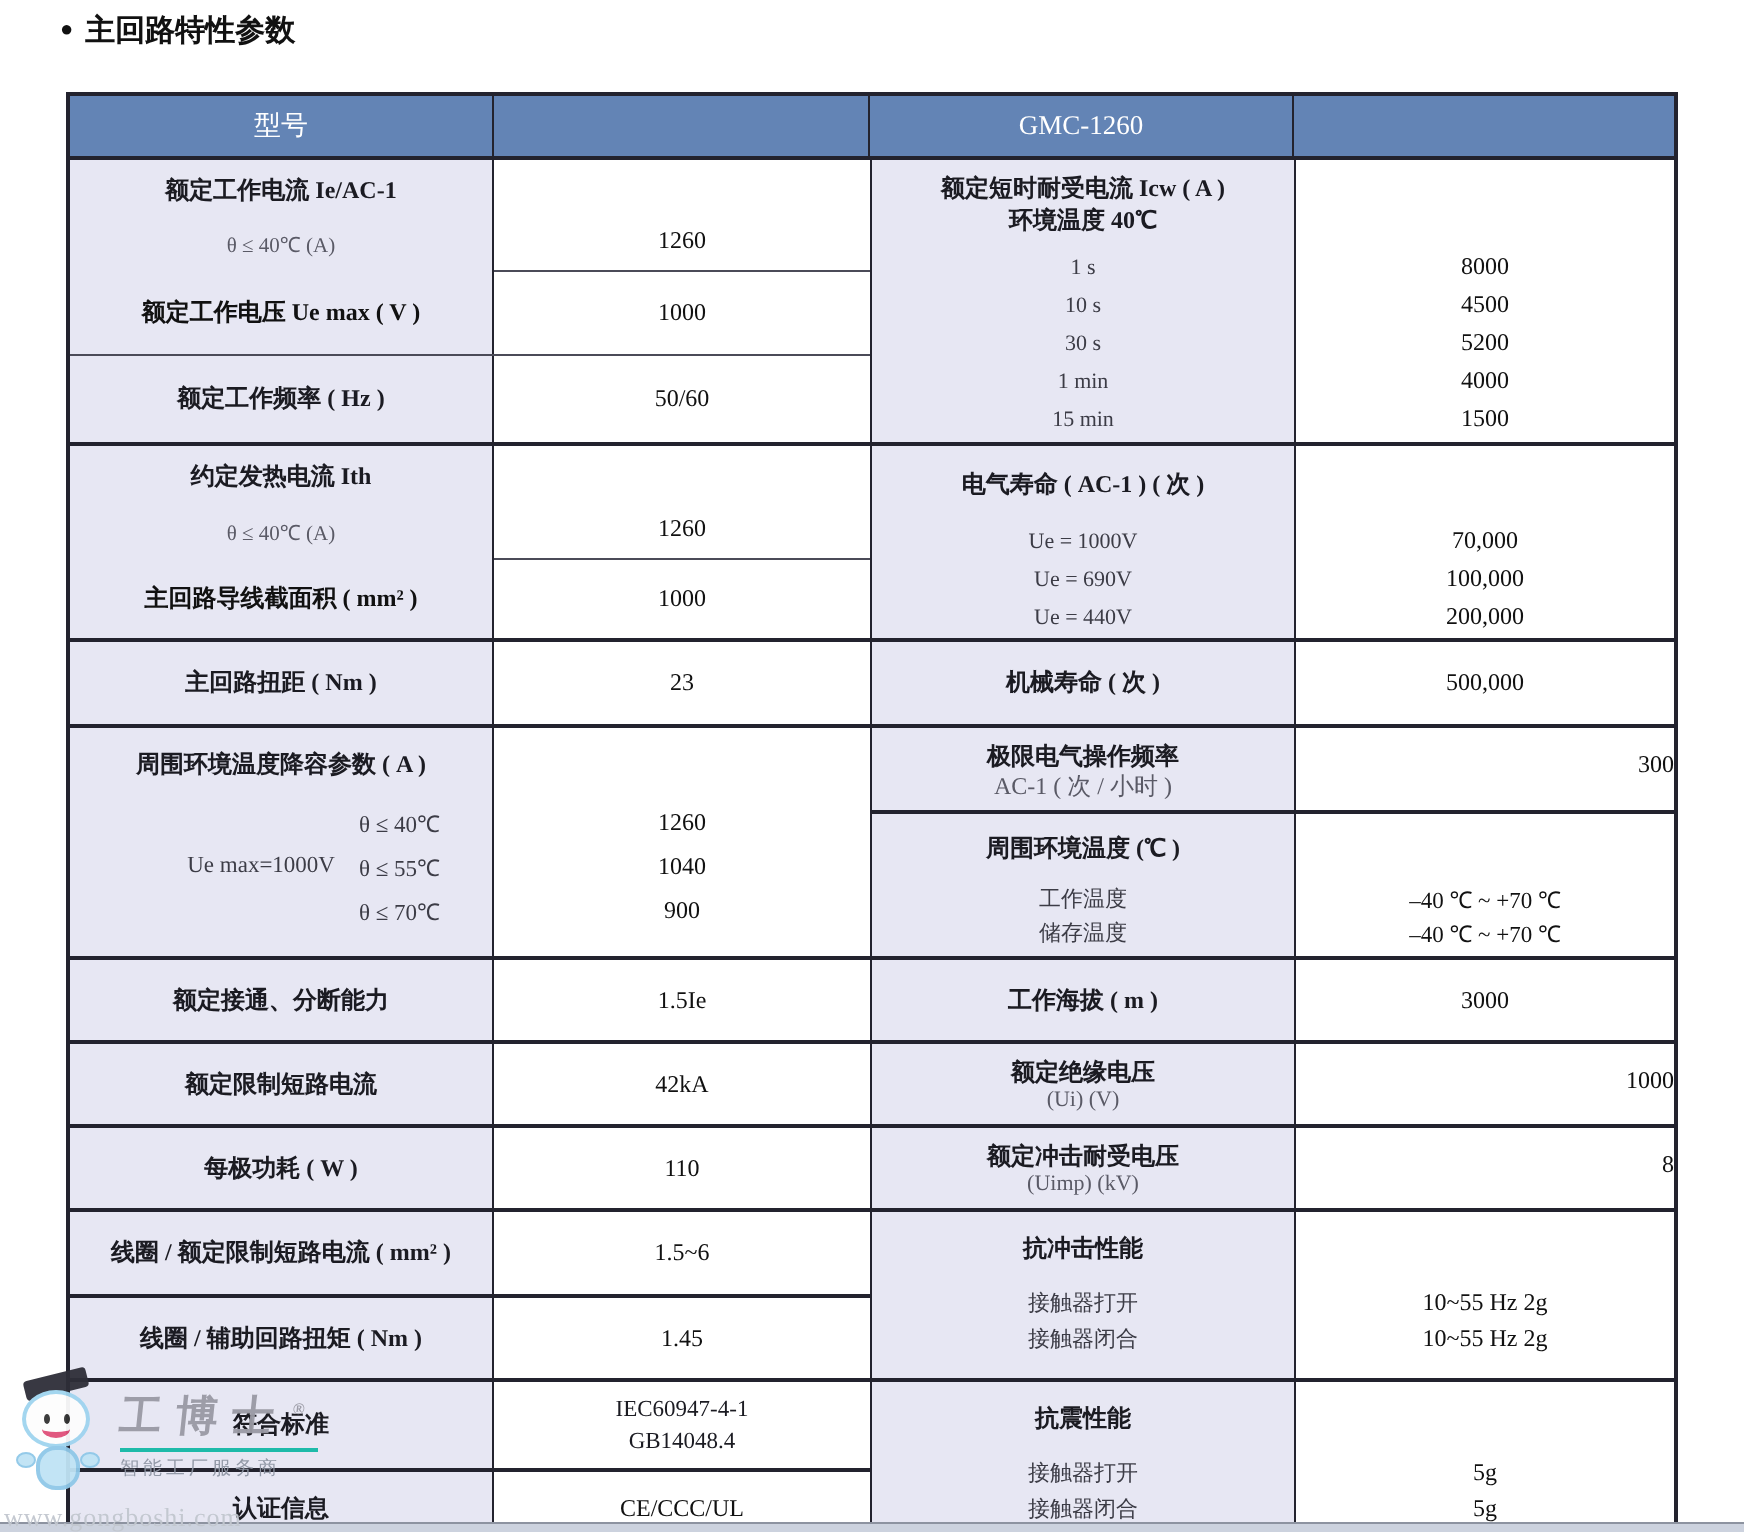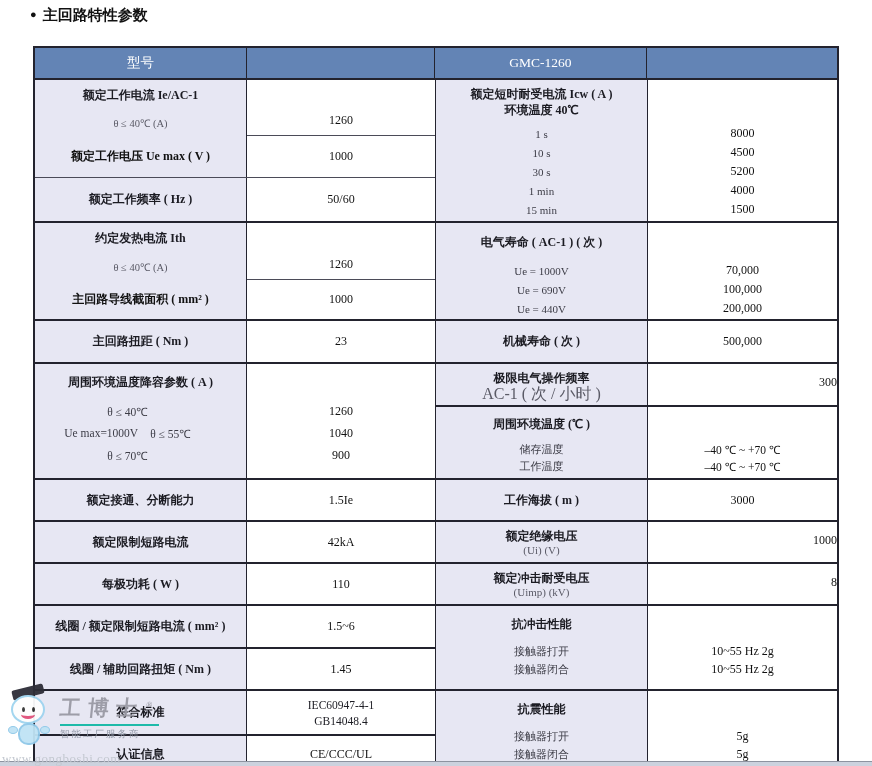--- a/index.html
+++ b/index.html
@@ -28,21 +28,21 @@
   .val{flex:1;background:#fff;display:flex;flex-direction:column}
   .b{font-weight:bold;font-size:12px;text-align:center;line-height:15px}
   .sub{font-size:10.5px;color:#5a5a66;text-align:center;line-height:13px}
   .vcell{display:flex;align-items:center;justify-content:center;font-size:12px;color:#111}
   .vcell.grow{flex:1}
   .vcell.bottom{align-items:flex-end;padding-bottom:7px}
   .subdiv{border-bottom:1px solid var(--thin)}
   .lstack{display:flex;flex-direction:column;justify-content:space-between;align-items:center;padding:8px 0 6px}
   .head{display:flex;flex-direction:column;justify-content:center;align-items:center;gap:1px}
   .crow{display:flex;justify-content:center;align-items:center;font-size:11px;color:#3c3c46}
-  .crow.right{justify-content:center;padding-right:26px;font-size:11.5px}
+  .crow.right{justify-content:flex-end;padding-right:26px;font-size:11.5px}
   .crow .pfx{margin-right:12px;color:#3c3c46}
   .vrow{display:flex;align-items:center;justify-content:center;font-size:12px;color:#111}
   .vrow.sm{font-size:11.5px}
   .two-line{display:flex;flex-direction:column;justify-content:center;align-items:center;flex:1;font-size:11.5px;line-height:16px}
 
   .bottom-strip{position:absolute;left:0;bottom:0;width:872px;height:5px;background:#ccd2de;border-top:1px solid #8d93a0}
 
   
   .wm{position:absolute;left:2px;top:686px;width:190px;z-index:6;opacity:.95}
   .wm-row{display:flex;align-items:center}
@@ -241,33 +241,33 @@
         </div>
 
         <div class="sec" style="height:43px">
           <div class="lbl cellc b">机械寿命 ( 次 )</div>
           <div class="val vcell">500,000</div>
         </div>
 
         <div class="sec" style="height:43px">
           <div class="lbl lstack" style="padding:7px 0 5px">
             <div class="b">极限电气操作频率</div>
-            <div class="sub" style="font-size:16px">AC-1 ( 次 / 小时 )</div>
+            <div class="sub" style="font-size:12px">AC-1 ( 次 / 小时 )</div>
           </div>
           <div class="val vcell bottom" style="padding-bottom:4px">300</div>
         </div>
 
         <div class="sec" style="height:73px">
           <div class="lbl">
             <div class="head b" style="height:34px">周围环境温度 (℃ )</div>
             <div class="crow" style="height:17px">
+                <span>工作温度</span>
+              </div>
+            <div class="crow" style="height:17px">
                 <span>储存温度</span>
-              </div>
-            <div class="crow" style="height:17px">
-                <span>工作温度</span>
               </div>
           </div>
           <div class="val">
             <div style="height:34px"></div>
             <div class="vrow sm" style="height:17px">–40 ℃ ~ +70 ℃</div>
             <div class="vrow sm" style="height:17px">–40 ℃ ~ +70 ℃</div>
           </div>
         </div>
 
         <div class="sec" style="height:42px">

